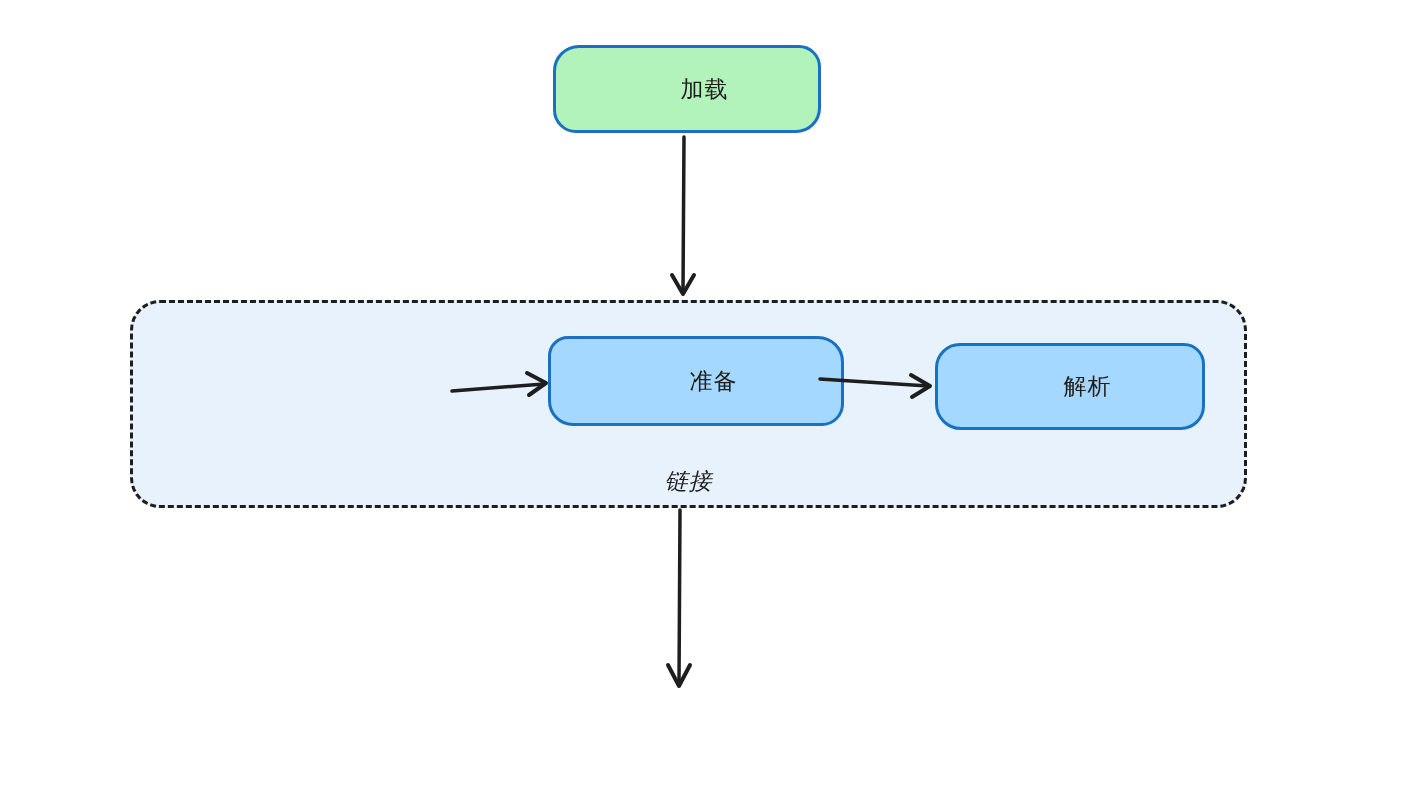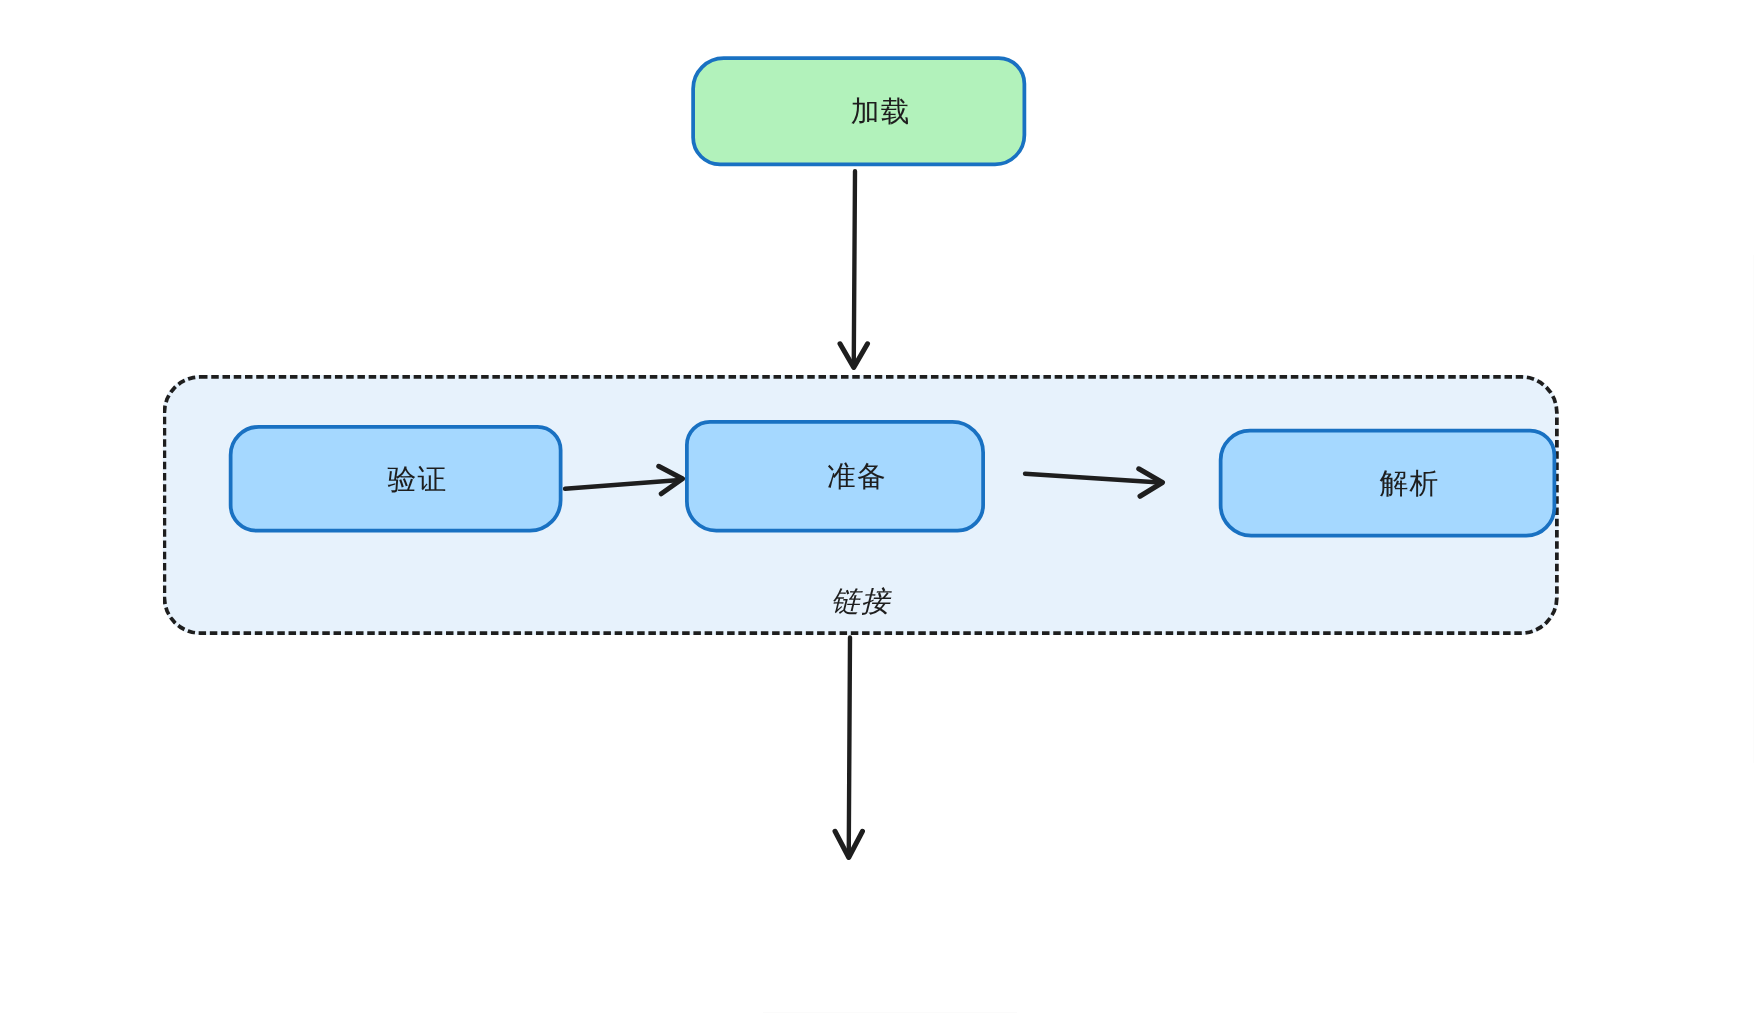--- a/index.html
+++ b/index.html
@@ -57,27 +57,26 @@
     font-size:23px;
     letter-spacing:1px;
     color:var(--ink);
     font-style:italic;
   }
   .node-verify{
     left:183px;top:340px;width:267px;height:86px;
     border-radius:24px 20px 26px 22px;
   }
   .node-prepare{
-    left:548px;top:336px;width:240px;height:90px;
+    left:548px;top:336px;width:296px;height:90px;
     border-radius:20px 26px 22px 25px;
   }
   .node-resolve{
     left:935px;top:343px;width:270px;height:87px;
     border-radius:25px 21px 24px 26px;
-    margin-left:40px;
   }
   .node-init{
     left:538px;top:692px;width:270px;height:86px;
     background:var(--yellow-fill);
     border-radius:22px 26px 23px 25px;
   }
   .edges{
     position:absolute;
     left:0;top:0;width:1403px;height:810px;
     pointer-events:none;
@@ -98,23 +97,20 @@
 <div class="canvas">
 
   <div class="phase-container">
     <div class="container-label">链接</div>
   </div>
 
   <div class="node node-load">
     <span class="lbl">加载</span>
   </div>
 
-  <div class="node node-verify">
-    <span class="lbl">验证</span>
-  </div>
 
   <div class="node node-prepare">
     <span class="lbl">准备</span>
   </div>
 
   <div class="node node-resolve">
     <span class="lbl">解析</span>
   </div>
 
 

